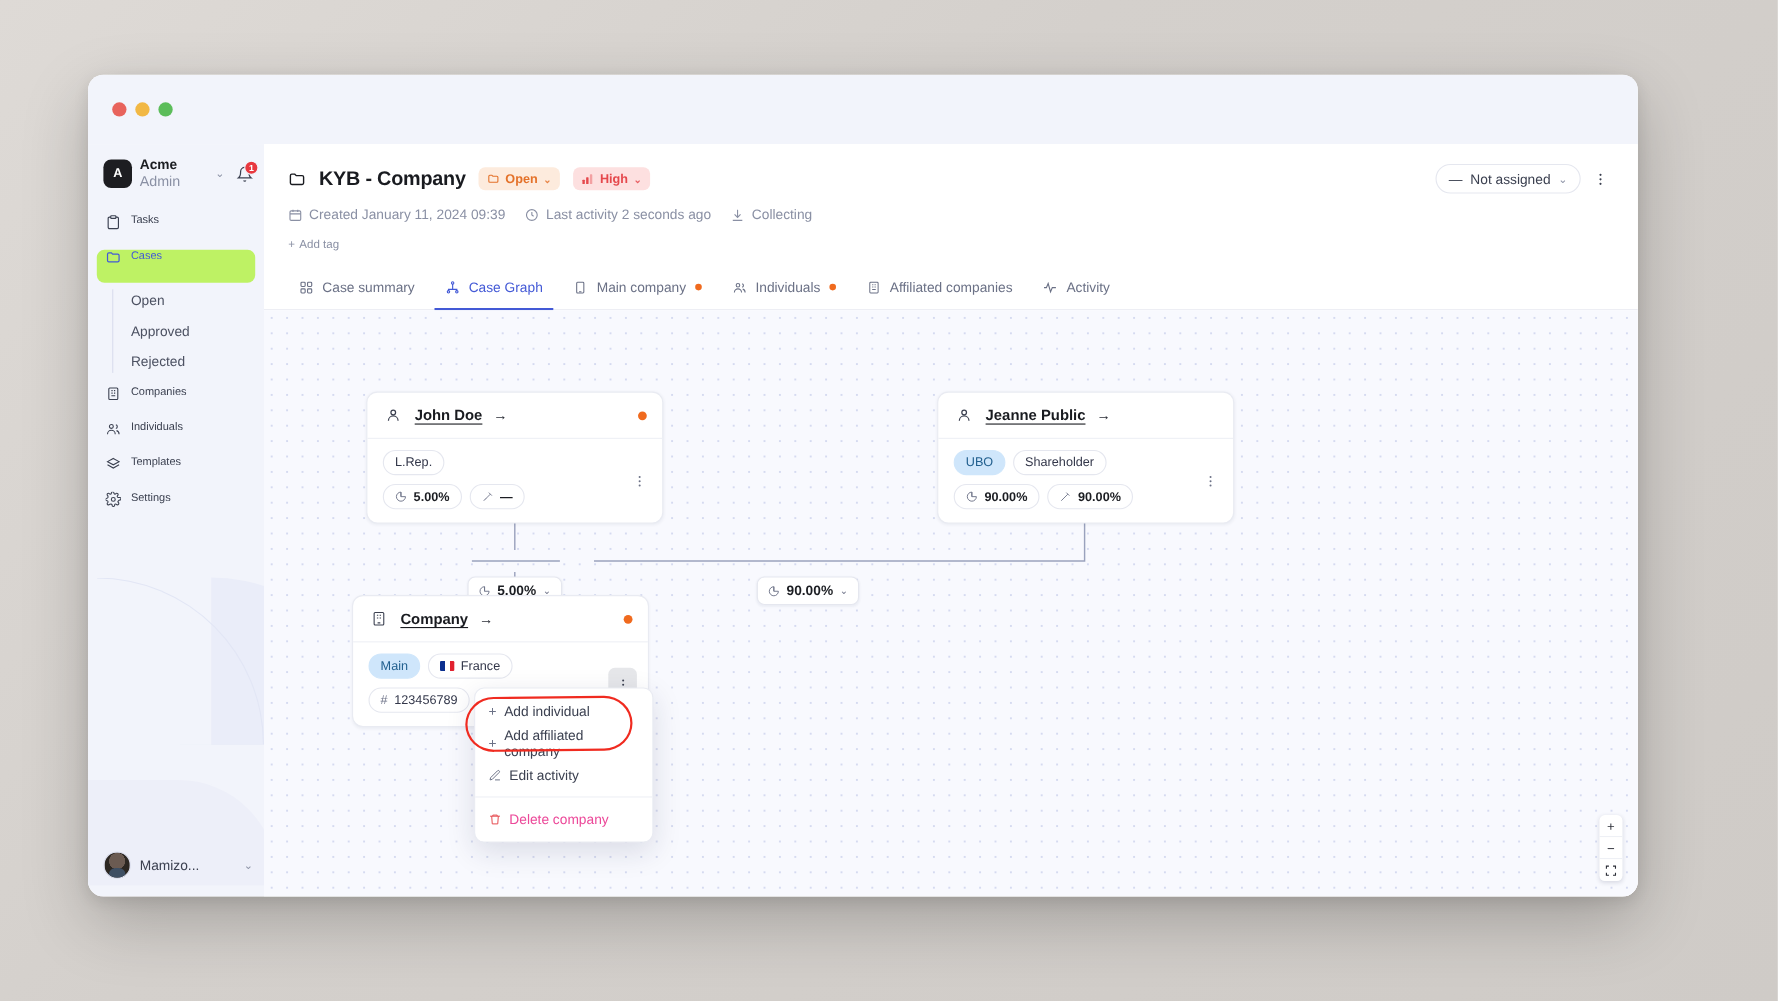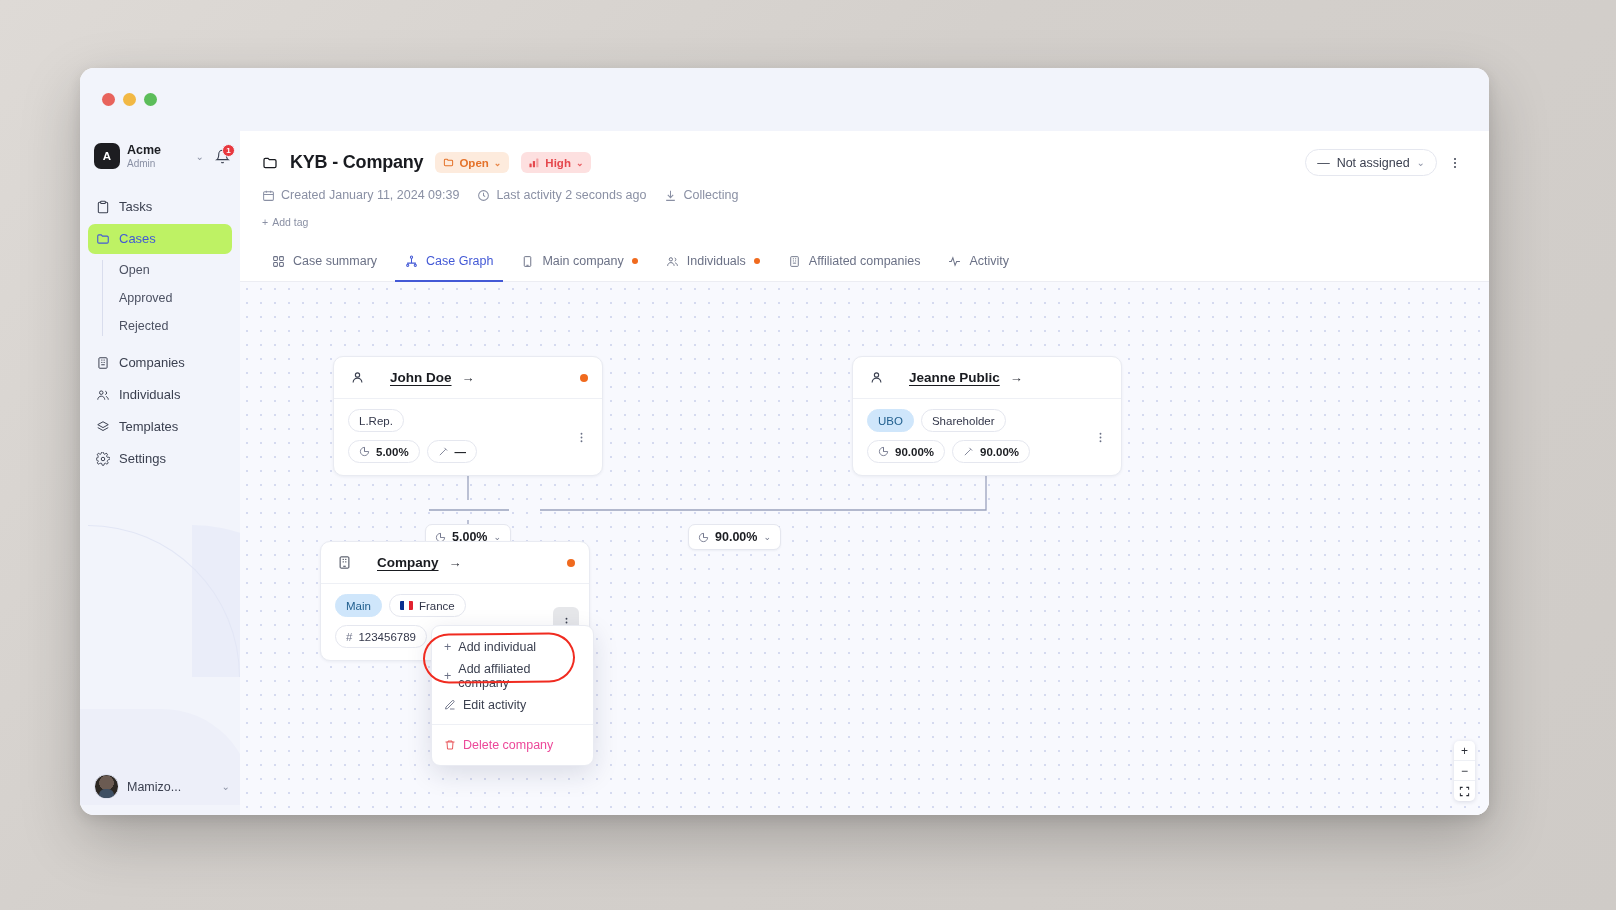--- a/index.html
+++ b/index.html
@@ -74,36 +74,36 @@
     padding: 12px 10px 10px 14px; position: relative; z-index: 2;
   }
   .org-avatar {
     width: 26px; height: 26px; border-radius: 7px; background: #1d1d21;
     color: #fff; font-size: 11.5px; font-weight: 700;
     display: flex; align-items: center; justify-content: center;
     flex: 0 0 26px;
   }
   .org-text { line-height: 1.15; flex: 1; }
   .org-name { font-size: 12.5px; font-weight: 700; color: #1b1d22; }
-  .org-role { font-size: 10px; color: #8a90a4; margin-top: 1px; }
+  .org-role { font-size: 13px; color: #8a90a4; margin-top: 1px; }
   .org-chev { color: #8d93a6; font-size: 10px; padding: 0 2px; }
   .bell-wrap { position: relative; margin-left: 2px; }
   .badge {
     position: absolute; top: -5px; right: -5px;
     background: #e8383f; color: #fff; font-size: 8px; font-weight: 700;
     width: 13px; height: 13px; border-radius: 50%;
     display: flex; align-items: center; justify-content: center;
     border: 1.5px solid #f2f4fb;
   }
 
   .nav { position: relative; z-index: 2; margin-top: 10px; }
   .nav-item {
-    display: flex; align-items: center; gap: 9px;
+    display: flex; gap: 9px;
     height: 30px; margin: 2px 8px; padding: 0 8px;
-    border-radius: 7px; font-size: 13px; color: #3b4050;
+    border-radius: 7px; font-size: 10px; color: #3b4050;
     cursor: pointer;
   }
   .nav-item.active { background: #bef264; color: #4359d6; font-weight: 500; }
   .nav-item .ico { width: 14px; height: 14px; display: flex; align-items: center; justify-content: center; }
   .subnav { position: relative; margin: 2px 0 8px 22px; padding-left: 13px; }
   .subnav:before {
     content: ""; position: absolute; left: 0; top: 4px; bottom: 4px;
     width: 1px; background: #d9dded;
   }
   .subnav-item {
@@ -190,21 +190,21 @@
     display: flex; align-items: center; gap: 10px;
     height: 42px; padding: 0 14px; border-bottom: 1px solid #eef0f5;
   }
   .node-ico {
     width: 19px; height: 19px; border-radius: 50%;
     display: flex; align-items: center; justify-content: center;
     color: #3b4050;
   }
   .node-name {
     font-size: 13.5px; font-weight: 600; color: #191b20;
-    text-decoration: underline; text-underline-offset: 2.5px; cursor: pointer; margin-left: 13px;
+    text-decoration: underline; text-underline-offset: 2.5px; cursor: pointer;
   }
   .node-arrow { color: #2a2d36; font-size: 13px; }
   .node-dot {
     margin-left: auto; width: 8px; height: 8px; border-radius: 50%;
     background: #f06a1e;
   }
   .node-body { padding: 10px 14px 12px 14px; position: relative; }
   .pill-row { display: flex; align-items: flex-end; gap: 7px; flex-wrap: wrap; }
   .pill-row + .pill-row { margin-top: 8px; }
   .pill {

